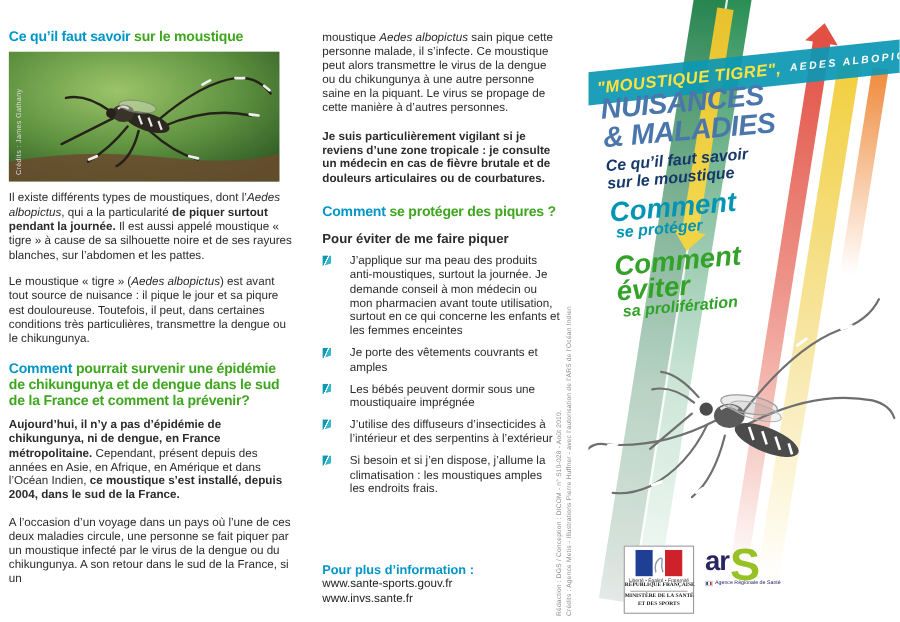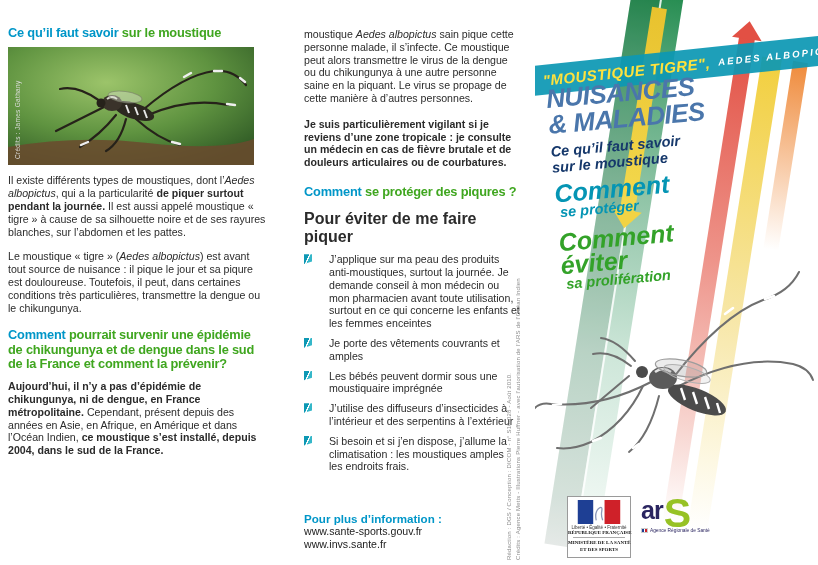--- a/index.html
+++ b/index.html
@@ -18,22 +18,22 @@
   
   .panel-left { position:absolute; left:8px; top:26px; width:258px; }
   .photo { position:relative; width:246px; height:118px; margin-top:7px;
     background:linear-gradient(120deg,#7aa84f 0%,#5c9140 35%,#3f7030 70%,#2e5524 100%);
     box-shadow:0 0 0 1px rgba(0,0,0,0.15) inset; overflow:hidden; }
   .photo-credit { position:absolute; left:6px; top:112px; transform:rotate(-90deg);
     transform-origin:0 0; font-size:6.5px; color:#dcdcdc; white-space:nowrap; letter-spacing:.3px;}
   .photo svg { position:absolute; inset:0; }
 
   
-  .panel-mid { position:absolute; left:304px; top:26px; width:216px; height:539px; }
-  .subhead { font-size:16px; font-weight:bold; margin-top:11px; }
+  .panel-mid { position:absolute; left:293px; top:26px; width:216px; height:539px; }
+  .subhead { font-size:12px; font-weight:bold; margin-top:11px; }
   ul.bullets { list-style:none; margin-top:3px; }
   ul.bullets li { display:flex; gap:17px; margin-top:7px; font-size:10.6px; line-height:12.8px; }
   .flag-ico { flex:0 0 8px; width:8px; height:10px; margin-top:1px;
     background:linear-gradient(115deg,#0d98b4 42%,#ffffff 44%,#ffffff 52%,#35b7c9 54%);
     clip-path:polygon(0 0,100% 0,100% 72%,0 96%); }
   .info { position:absolute; left:0; top:486px; }
   .info-label { color:#0096c8; font-weight:bold; font-size:11.6px; }
   .info a { display:block; font-size:10.6px; line-height:12.6px; color:#222; text-decoration:none; }
 
   
@@ -155,20 +155,21 @@
     <p class="body-p"><span>Il existe différents types de moustiques, dont l’</span><span class="i">Aedes albopictus</span><span>, qui a la particularité </span><span class="b">de piquer surtout pendant la journée.</span><span> Il est aussi appelé moustique « tigre » à cause de sa silhouette noire et de ses rayures blanches, sur l’abdomen et les pattes.</span></p>
 
     <p class="body-p" style="margin-top:12px"><span>Le moustique « tigre » (</span><span class="i">Aedes albopictus</span><span>) est avant tout source de nuisance : il pique le jour et sa piqure est douloureuse. Toutefois, il peut, dans certaines conditions très particulières, transmettre la dengue ou le chikungunya.</span></p>
 
     <div class="h-section" style="margin-top:14px">
       <span class="h-blue">Comment</span><span class="h-green"> pourrait survenir une épidémie de chikungunya et de dengue dans le sud de la France et comment la prévenir?</span>
     </div>
 
     <p class="body-p"><span class="b">Aujourd’hui, il n’y a pas d’épidémie de chikungunya, ni de dengue, en France métropolitaine.</span><span> Cependant, présent depuis des années en Asie, en Afrique, en Amérique et dans l’Océan Indien, </span><span class="b">ce moustique s’est installé, depuis 2004, dans le sud de la France.</span></p>
 
+    <p class="body-p" style="margin-top:12px">A l’occasion d’un voyage dans un pays où l’une de ces deux maladies circule, une personne se fait piquer par un moustique infecté par le virus de la dengue ou du chikungunya. A son retour dans le sud de la France, si un</p>
   </div>
 
   <div class="panel-mid">
     <p class="body-p" style="margin-top:2px"><span>moustique </span><span class="i">Aedes albopictus</span><span> sain pique cette personne malade, il s’infecte. Ce moustique peut alors transmettre le virus de la dengue ou du chikungunya à une autre personne saine en la piquant. Le virus se propage de cette manière à d’autres personnes.</span></p>
 
     <p class="body-p b" style="margin-top:13px">Je suis particulièrement vigilant si je reviens d’une zone tropicale : je consulte un médecin en cas de fièvre brutale et de douleurs articulaires ou de courbatures.</p>
 
     <div class="h-section" style="margin-top:16px">
       <span class="h-blue">Comment</span><span class="h-green"> se protéger des piqures ?</span>
     </div>

